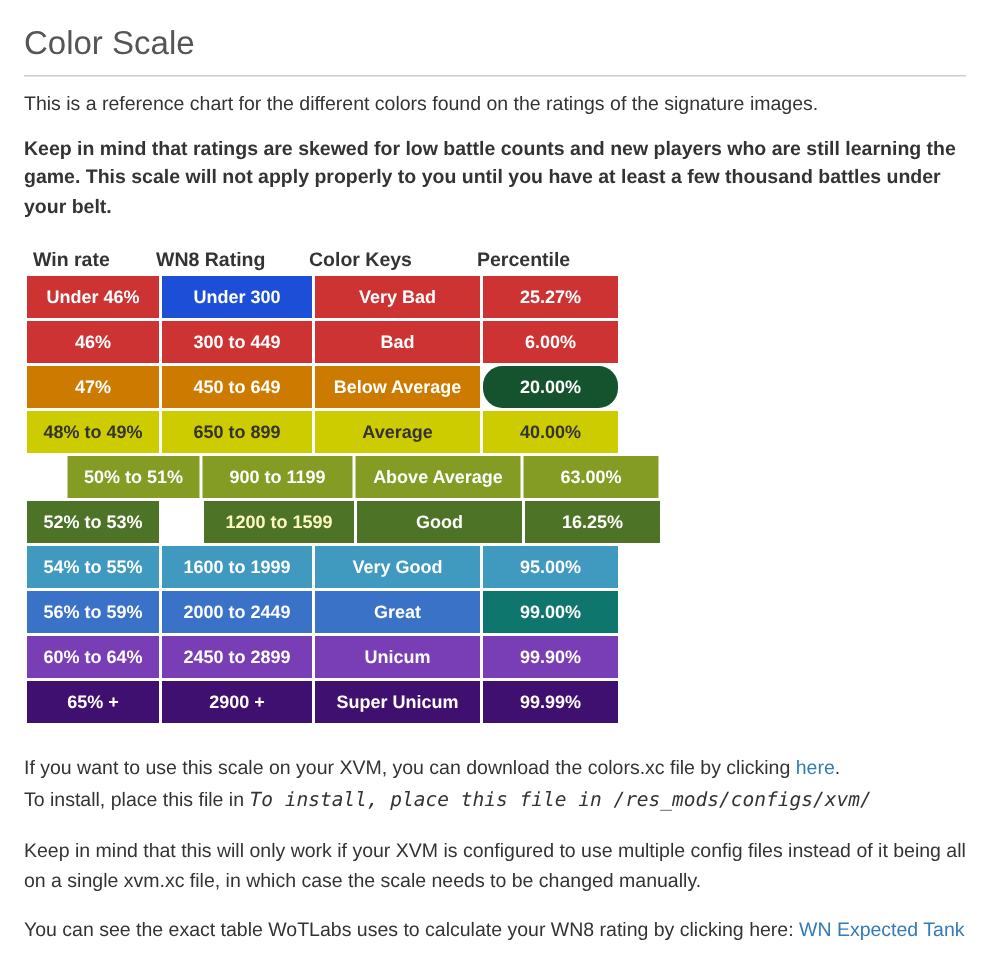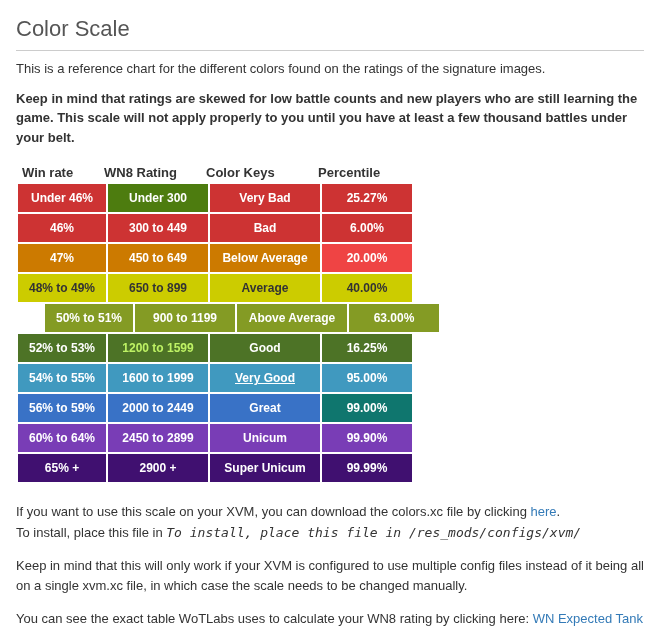--- a/index.html
+++ b/index.html
@@ -96,58 +96,58 @@
 <div class="color-table">
   <div class="table-header-row">
     <div class="col-header col-winrate">Win rate</div>
     <div class="col-header col-wn8">WN8 Rating</div>
     <div class="col-header col-colorkey">Color Keys</div>
     <div class="col-header col-percentile">Percentile</div>
   </div>
   <div id="table-body">
       <div class="table-row">
         <div class="cell cell-winrate" style="background-color: rgb(205, 51, 51); color: rgb(255, 255, 255);">Under 46%</div>
-        <div class="cell cell-wn8" style="background-color: #4d7c0f; color: rgb(255, 255, 255);">Under 300</div>
+        <div class="cell cell-wn8" style="background-color: #1d4ed8; color: rgb(255, 255, 255);">Under 300</div>
         <div class="cell cell-colorkey" style="background-color: rgb(205, 51, 51); color: rgb(255, 255, 255);">Very Bad</div>
         <div class="cell cell-percentile" style="background-color: rgb(205, 51, 51); color: rgb(255, 255, 255);">25.27%</div>
       </div>
       <div class="table-row">
         <div class="cell cell-winrate" style="background-color: rgb(205, 51, 51); color: rgb(255, 255, 255);">46%</div>
         <div class="cell cell-wn8" style="background-color: rgb(205, 51, 51); color: rgb(255, 255, 255);">300 to 449</div>
         <div class="cell cell-colorkey" style="background-color: rgb(205, 51, 51); color: rgb(255, 255, 255);">Bad</div>
         <div class="cell cell-percentile" style="background-color: rgb(205, 51, 51); color: rgb(255, 255, 255);">6.00%</div>
       </div>
       <div class="table-row">
         <div class="cell cell-winrate" style="background-color: rgb(204, 122, 0); color: rgb(255, 255, 255);">47%</div>
         <div class="cell cell-wn8" style="background-color: rgb(204, 122, 0); color: rgb(255, 255, 255);">450 to 649</div>
         <div class="cell cell-colorkey" style="background-color: rgb(204, 122, 0); color: rgb(255, 255, 255);">Below Average</div>
-        <div class="cell cell-percentile" style="background-color: #ef4444; color: rgb(255, 255, 255);">20.00%</div>
+        <div class="cell cell-percentile" style="background-color: #14532d; color: rgb(255, 255, 255); border-radius: 13px;">20.00%</div>
       </div>
       <div class="table-row">
         <div class="cell cell-winrate" style="background-color: rgb(204, 204, 0); color: rgb(51, 51, 51);">48% to 49%</div>
         <div class="cell cell-wn8" style="background-color: rgb(204, 204, 0); color: rgb(51, 51, 51);">650 to 899</div>
         <div class="cell cell-colorkey" style="background-color: rgb(204, 204, 0); color: rgb(51, 51, 51);">Average</div>
         <div class="cell cell-percentile" style="background-color: rgb(204, 204, 0); color: rgb(51, 51, 51);">40.00%</div>
       </div>
       <div class="table-row">
         <div class="cell cell-winrate" style="background-color: rgb(132, 155, 36); color: rgb(255, 255, 255); margin-left: 27px;">50% to 51%</div>
         <div class="cell cell-wn8" style="background-color: rgb(132, 155, 36); color: rgb(255, 255, 255);">900 to 1199</div>
         <div class="cell cell-colorkey" style="background-color: rgb(132, 155, 36); color: rgb(255, 255, 255);">Above Average</div>
         <div class="cell cell-percentile" style="background-color: rgb(132, 155, 36); color: rgb(255, 255, 255);">63.00%</div>
       </div>
       <div class="table-row">
         <div class="cell cell-winrate" style="background-color: rgb(77, 115, 38); color: rgb(255, 255, 255);">52% to 53%</div>
-        <div class="cell cell-wn8" style="background-color: rgb(77, 115, 38); color: #bef264;">1200 to 1599</div>
+        <div class="cell cell-wn8" style="background-color: rgb(77, 115, 38); color: #fef9c3; margin-left: 28px;">1200 to 1599</div>
         <div class="cell cell-colorkey" style="background-color: rgb(77, 115, 38); color: rgb(255, 255, 255);">Good</div>
         <div class="cell cell-percentile" style="background-color: rgb(77, 115, 38); color: rgb(255, 255, 255);">16.25%</div>
       </div>
       <div class="table-row">
         <div class="cell cell-winrate" style="background-color: rgb(64, 153, 191); color: rgb(255, 255, 255);">54% to 55%</div>
         <div class="cell cell-wn8" style="background-color: rgb(64, 153, 191); color: rgb(255, 255, 255); text-align: right;">1600 to 1999</div>
-        <div class="cell cell-colorkey" style="background-color: rgb(64, 153, 191); color: rgb(255, 255, 255); text-decoration: underline;">Very Good</div>
+        <div class="cell cell-colorkey" style="background-color: rgb(64, 153, 191); color: rgb(255, 255, 255);">Very Good</div>
         <div class="cell cell-percentile" style="background-color: rgb(64, 153, 191); color: rgb(255, 255, 255);">95.00%</div>
       </div>
       <div class="table-row">
         <div class="cell cell-winrate" style="background-color: rgb(57, 114, 198); color: rgb(255, 255, 255);">56% to 59%</div>
         <div class="cell cell-wn8" style="background-color: rgb(57, 114, 198); color: rgb(255, 255, 255);">2000 to 2449</div>
         <div class="cell cell-colorkey" style="background-color: rgb(57, 114, 198); color: rgb(255, 255, 255);">Great</div>
         <div class="cell cell-percentile" style="background-color: #0f766e; color: rgb(255, 255, 255);">99.00%</div>
       </div>
       <div class="table-row">
         <div class="cell cell-winrate" style="background-color: rgb(121, 61, 182); color: rgb(255, 255, 255);">60% to 64%</div>

